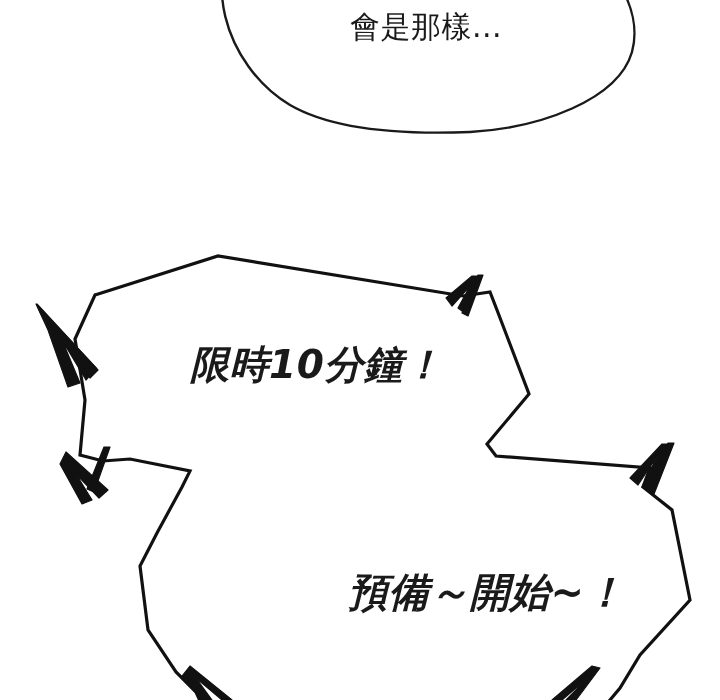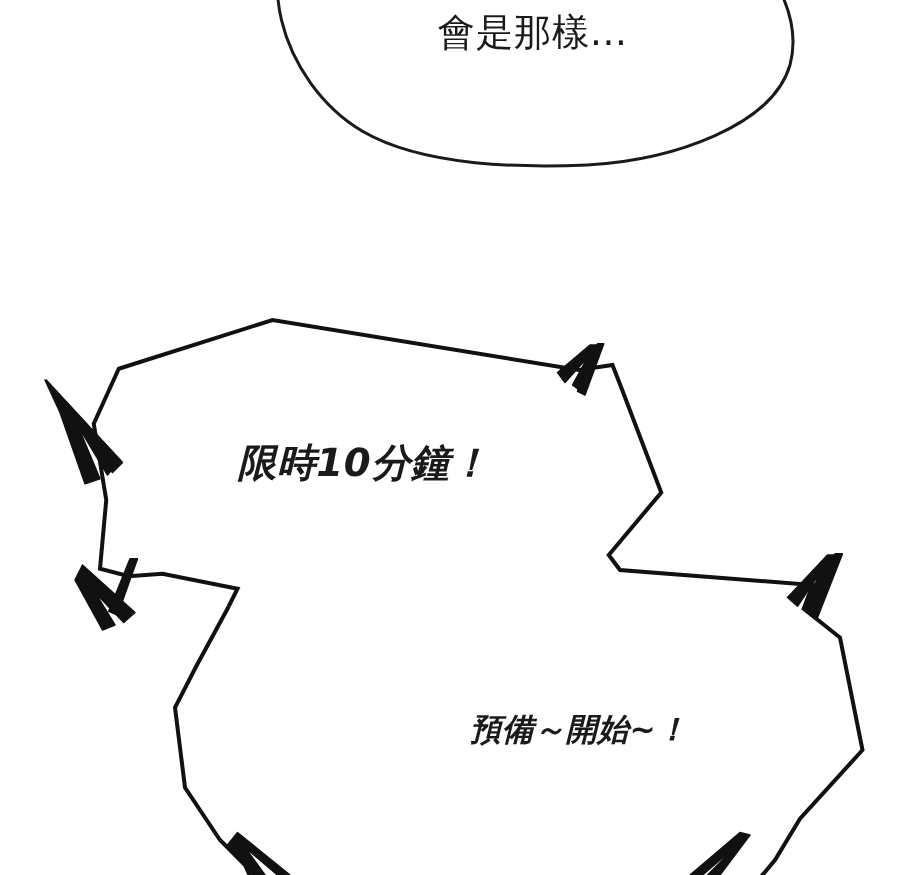--- a/index.html
+++ b/index.html
@@ -57,32 +57,31 @@
   #oval-line-text {
     left: 350px;
     top: 11px;
     font-size: 30px;
     font-weight: 400;
     font-style: normal;
     text-align: center;
   }
   #shout-line-1 {
     left: 190px;
-    top: 355px;
-    font-size: 31px;
+    top: 345px;
+    font-size: 39px;
     font-weight: 700;
     font-style: italic;
   }
   #shout-line-2 {
     left: 348px;
     top: 571px;
-    font-size: 25px;
+    font-size: 40px;
     font-weight: 700;
     font-style: italic;
-    margin-left: 28px;
   }
 </style>
 </head>
 <body>
 
 <div id="panel">
 
   <svg class="art" viewBox="0 0 720 700" xmlns="http://www.w3.org/2000/svg">
 
     <g>

